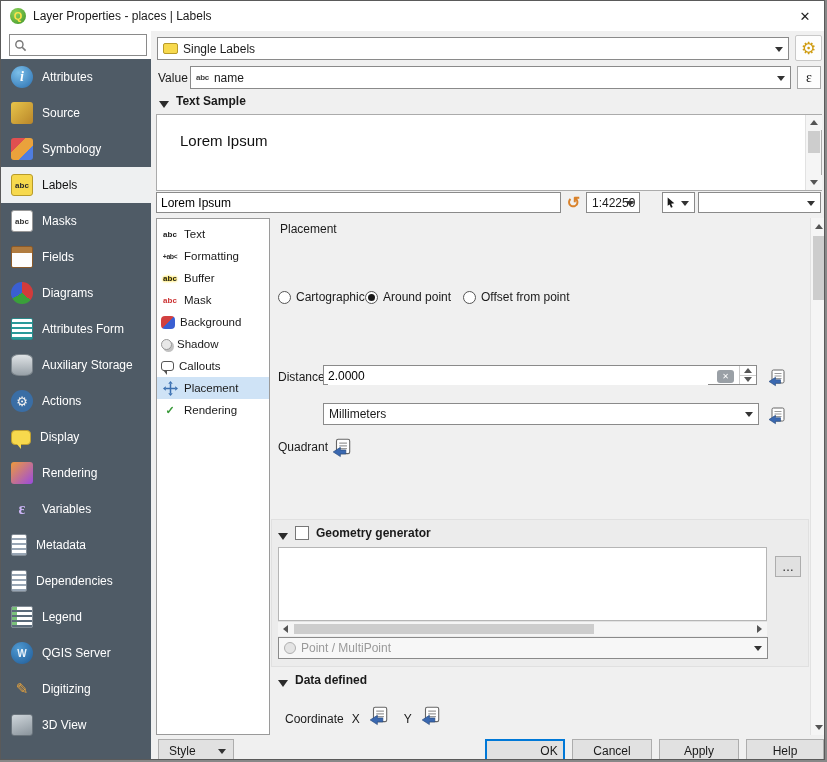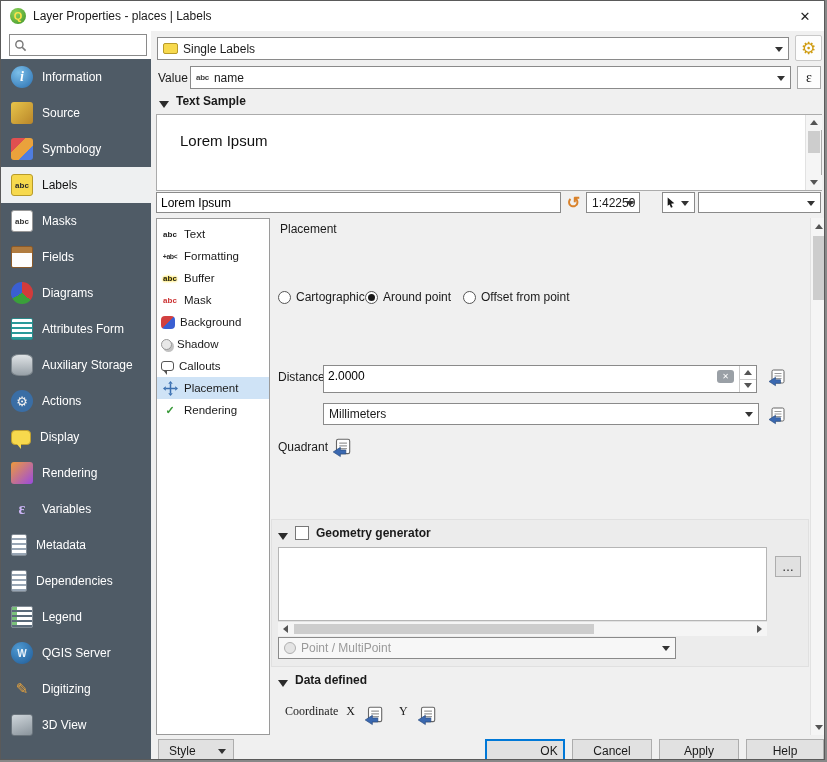--- a/index.html
+++ b/index.html
@@ -104,41 +104,41 @@
   .tt-mask { color:#c33; }
   .tt-background { width:14px; height:13px; flex-basis:14px; background:linear-gradient(135deg,#d24040 0 50%, #3a5fd2 50%); border-radius:4px; }
   .tt-shadow { width:11px; height:11px; flex-basis:11px; border-radius:50%; background:#e8e8e8; border:1px solid #999; box-shadow:2px 2px 0 rgba(120,120,120,.45); }
   .tt-callouts { position:relative; width:13px; height:10px; flex-basis:13px; border:1.5px solid #555; border-radius:3px; }
   .tt-callouts::after { content:""; position:absolute; left:1px; bottom:-5px; border-left:4px solid transparent; border-top:5px solid #555; }
   .tt-rendering { color:#3a9a3a; font-size:11px; }
 
   
   #panel-title { left:279px; top:221px; }
   #panel-scroll { left:809px; top:217px; height:517px; }
-  #distance-spin { position:absolute; left:322px; top:364px; width:434px; height:28px; background:#fff; border:1px solid #8a8a8a; }
+  #distance-spin { position:absolute; left:322px; top:364px; width:434px; height:20px; background:#fff; border:1px solid #8a8a8a; }
   #distance-spin input { position:absolute; left:4px; top:1px; width:380px; height:18px; border:none; outline:none; font-size:12px; font-family:inherit; }
   .clear-x { position:absolute; right:22px; top:4px; width:17px; height:13px; background:#9aa0a6; border-radius:3px; color:#fff; font-size:8px; display:flex; align-items:center; justify-content:center; cursor:pointer; }
   .spin-arrows { position:absolute; right:0; top:0; bottom:0; width:17px; border-left:1px solid #ccc; display:flex; flex-direction:column; }
   .spin-arrows div { flex:1; display:flex; align-items:center; justify-content:center; cursor:pointer; }
   .spin-arrows div + div { border-top:1px solid #ccc; }
   #units-combo { left:322px; top:402px; width:436px; height:22px; }
   #quadrant-label { left:277px; top:439px; }
 
   
   #gg-box { position:absolute; left:270px; top:518px; width:538px; height:148px; background:#ececec; border:1px solid #e0e0e0; }
   #gg-header { left:277px; top:525px; }
   #gg-text { position:absolute; left:277px; top:546px; width:489px; height:74px; background:#fff; border:1px solid #b5b5b5; resize:none; font-family:inherit; font-size:12px; }
   #gg-more { left:774px; top:555px; width:26px; height:21px; }
   #gg-hscroll { left:277px; top:620px; width:489px; }
-  #geomtype-combo { left:277px; top:636px; width:398px; height:22px; background:#f7f7f7; color:#9a9a9a; }
+  #geomtype-combo { left:277px; top:636px; width:490px; height:22px; background:#f7f7f7; color:#9a9a9a; }
   .geom-ic { width:12px; height:12px; flex:0 0 12px; border:1px solid #b0b0b0; border-radius:50%; background:#e4e4e4; }
 
   
   #dd-header { left:277px; top:672px; }
-  #dd-row { position:absolute; left:284px; top:703px; height:22px; display:flex; align-items:flex-start;font-family:Liberation Serif, serif; }
+  #dd-row { position:absolute; left:284px; top:703px; height:22px; display:flex; align-items:flex-end; }
   #dd-row .t { margin-right:8px; }
 
   
   #style-btn { left:157px; top:738px; width:76px; height:23px; justify-content:flex-start; padding-left:10px; }
   #style-btn .caret { right:7px; }
   #ok-btn { left:484px; top:738px; width:80px; height:23px; }
   #cancel-btn { left:571px; top:738px; width:80px; height:23px; }
   #apply-btn { left:658px; top:738px; width:80px; height:23px; }
   #help-btn { left:745px; top:738px; width:78px; height:23px; }
 </style>
@@ -162,21 +162,21 @@
       <line x1="8.2" y1="8.2" x2="11.6" y2="11.6" stroke="#777" stroke-width="1.6"></line>
     </svg>
     <input style="">
   </div>
 
   <div id="sidebar">
     <div class="side-item">
         <span class="sic ic-information">
           <span>i</span>
         </span>
-        <span class="slabel">Information</span>
+        <span class="slabel">Attributes</span>
       </div>
     <div class="side-item">
         <span class="sic ic-source"></span>
         <span class="slabel">Source</span>
       </div>
     <div class="side-item">
         <span class="sic ic-symbology"></span>
         <span class="slabel">Symbology</span>
       </div>
     <div class="side-item selected">

